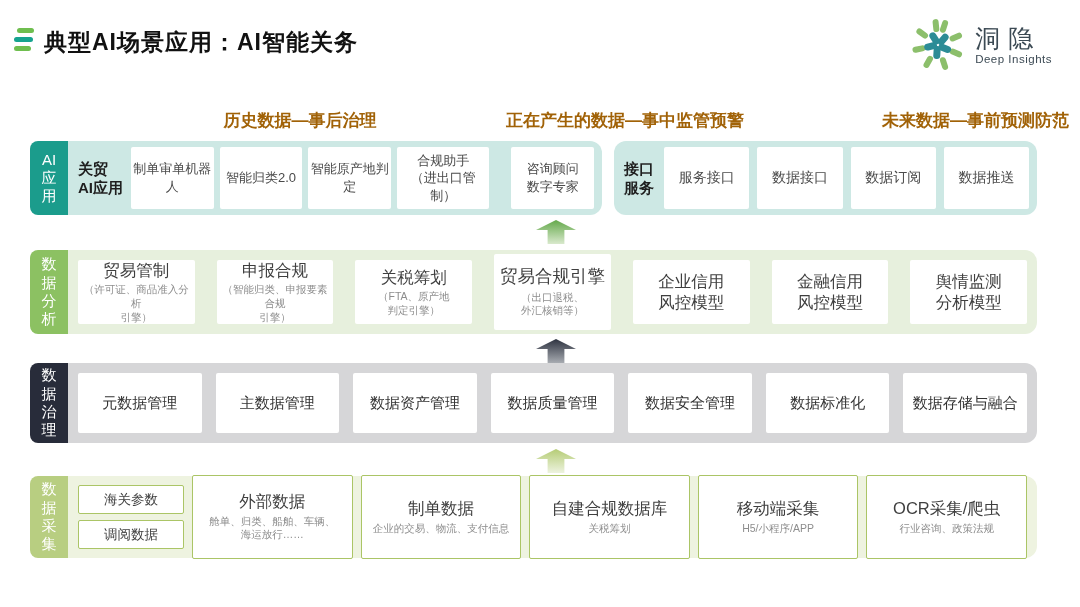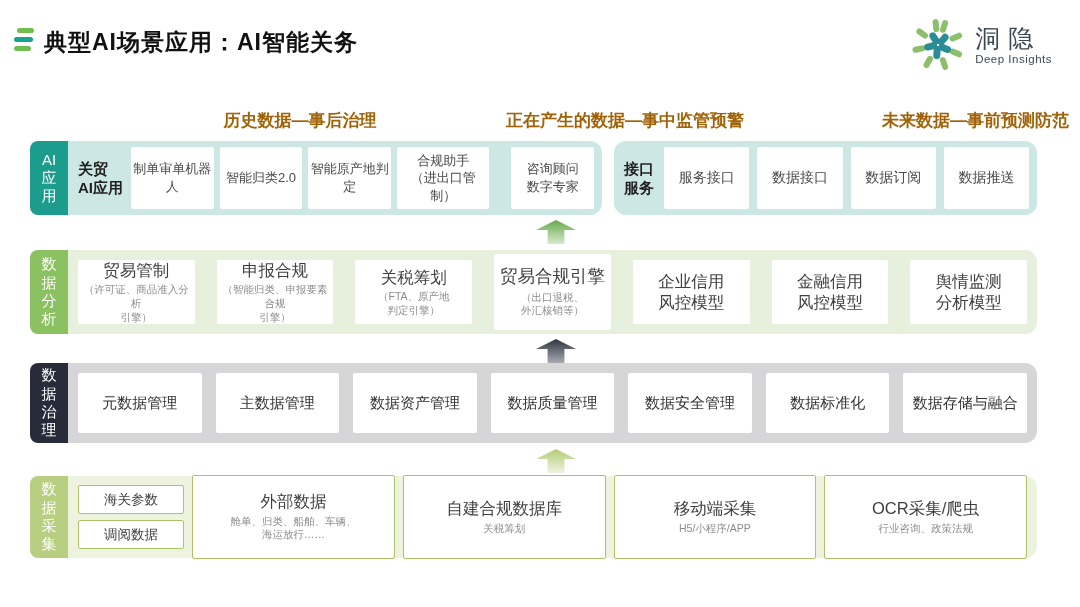--- a/index.html
+++ b/index.html
@@ -215,20 +215,24 @@
       <div class="stackcol">
         <div class="sbox" data-bind="rows.collection.small_boxes.0">海关参数</div>
         <div class="sbox" data-bind="rows.collection.small_boxes.1">调阅数据</div>
       </div>
       <div class="wbox">
         <div class="t" data-bind="rows.collection.boxes.0.title">外部数据</div>
         <div class="s" data-bind="rows.collection.boxes.0.subtitle">舱单、归类、船舶、车辆、
 海运放行……</div>
       </div>
       <div class="wbox">
+        <div class="t" data-bind="rows.collection.boxes.1.title">制单数据</div>
+        <div class="s" data-bind="rows.collection.boxes.1.subtitle">企业的交易、物流、支付信息</div>
+      </div>
+      <div class="wbox">
         <div class="t" data-bind="rows.collection.boxes.2.title">自建合规数据库</div>
         <div class="s" data-bind="rows.collection.boxes.2.subtitle">关税筹划</div>
       </div>
       <div class="wbox">
         <div class="t" data-bind="rows.collection.boxes.3.title">移动端采集</div>
         <div class="s" data-bind="rows.collection.boxes.3.subtitle">H5/小程序/APP</div>
       </div>
       <div class="wbox">
         <div class="t" data-bind="rows.collection.boxes.4.title">OCR采集/爬虫</div>
         <div class="s" data-bind="rows.collection.boxes.4.subtitle">行业咨询、政策法规</div>

